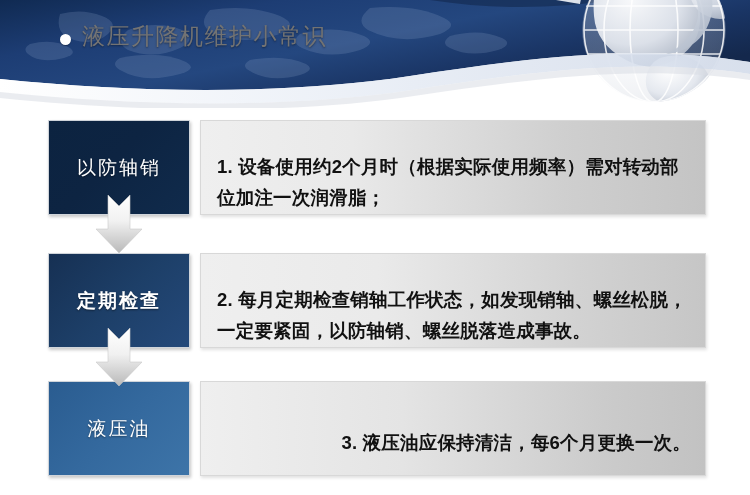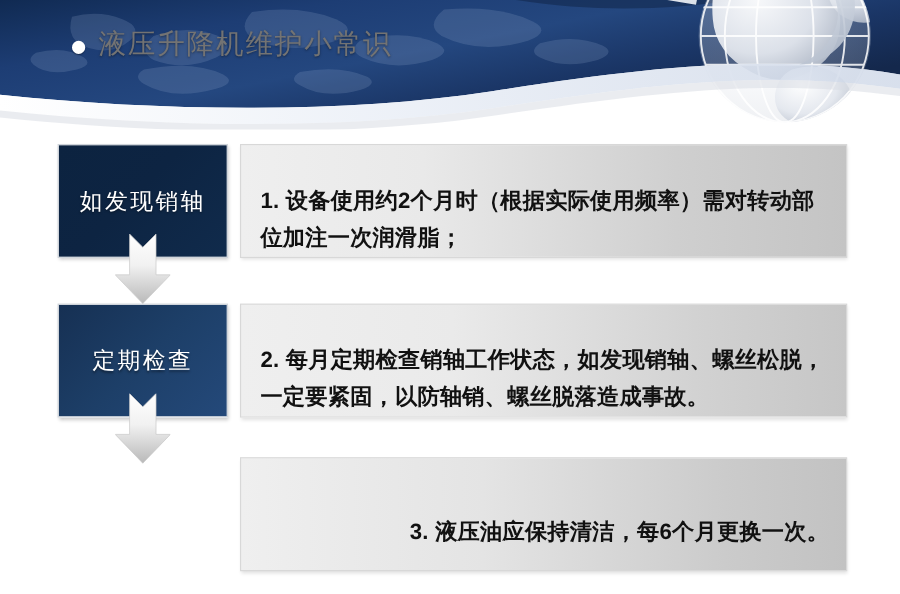--- a/index.html
+++ b/index.html
@@ -192,42 +192,42 @@
     <path d="M0,79 C135,93 285,95 410,76 C540,56 640,44 750,62 L750,74 C640,58 542,70 412,90 C286,109 134,106 0,92 Z" fill="url(#swooshGrad)"></path>
     <path d="M0,92 C134,106 286,109 412,90 C542,70 640,58 750,74 L750,80 C640,65 544,77 414,96 C288,115 134,112 0,98 Z" fill="#d9dde3" opacity="0.55"></path>
   </svg>
 
   <div id="title-bullet"></div>
   <div id="title-text">液压升降机维护小常识</div>
 </div>
 
 <div class="flow-row" style="top:120px;height:95px;width:750px;">
   <div class="label-box box-1" style="left:48px;top:0;">
-    <span class="label-text">如发现销轴</span>
+    <span class="label-text">以防轴销</span>
   </div>
   <div class="content-box cb-1" style="top:0;">
     <span class="content-text">1. 设备使用约2个月时（根据实际使用频率）需对转动部位加注一次润滑脂；</span>
   </div>
 </div>
 
 <div class="arrow-connector" style="top:195px;">
   <svg width="46" height="62" viewBox="0 0 46 62" xmlns="http://www.w3.org/2000/svg">
     <defs>
       <linearGradient id="arrowGrad1" x1="0" y1="0" x2="0" y2="1">
         <stop offset="0%" stop-color="#ffffff"></stop>
         <stop offset="45%" stop-color="#f1f1f1"></stop>
         <stop offset="100%" stop-color="#b9b9b9"></stop>
       </linearGradient>
     </defs>
     <path d="M12,0 L23,11 L34,0 L34,34 L46,34 L23,58 L0,34 L12,34 Z" fill="url(#arrowGrad1)" stroke="#c9c9c9" stroke-width="0.6"></path>
   </svg>
 </div>
 
 <div class="flow-row" style="top:253px;height:95px;width:750px;">
-  <div class="label-box box-2" style="left:48px;top:0;">
+  <div class="label-box box-2" style="left:48px;top:0;font-weight:bold;">
     <span class="label-text">定期检查</span>
   </div>
   <div class="content-box cb-2" style="top:0;">
     <span class="content-text">2. 每月定期检查销轴工作状态，如发现销轴、螺丝松脱，一定要紧固，以防轴销、螺丝脱落造成事故。</span>
   </div>
 </div>
 
 <div class="arrow-connector" style="top:328px;">
   <svg width="46" height="62" viewBox="0 0 46 62" xmlns="http://www.w3.org/2000/svg">
     <defs>
@@ -235,16 +235,19 @@
         <stop offset="0%" stop-color="#ffffff"></stop>
         <stop offset="45%" stop-color="#f1f1f1"></stop>
         <stop offset="100%" stop-color="#b9b9b9"></stop>
       </linearGradient>
     </defs>
     <path d="M12,0 L23,11 L34,0 L34,34 L46,34 L23,58 L0,34 L12,34 Z" fill="url(#arrowGrad2)" stroke="#c9c9c9" stroke-width="0.6"></path>
   </svg>
 </div>
 
 <div class="flow-row" style="top:381px;height:95px;width:750px;">
+  <div class="label-box box-3" style="left:48px;top:0;">
+    <span class="label-text">液压油</span>
+  </div>
   <div class="content-box cb-3" style="top:0;">
     <span class="content-text">3. 液压油应保持清洁，每6个月更换一次。</span>
   </div>
 </div>
 
 </body></html>

